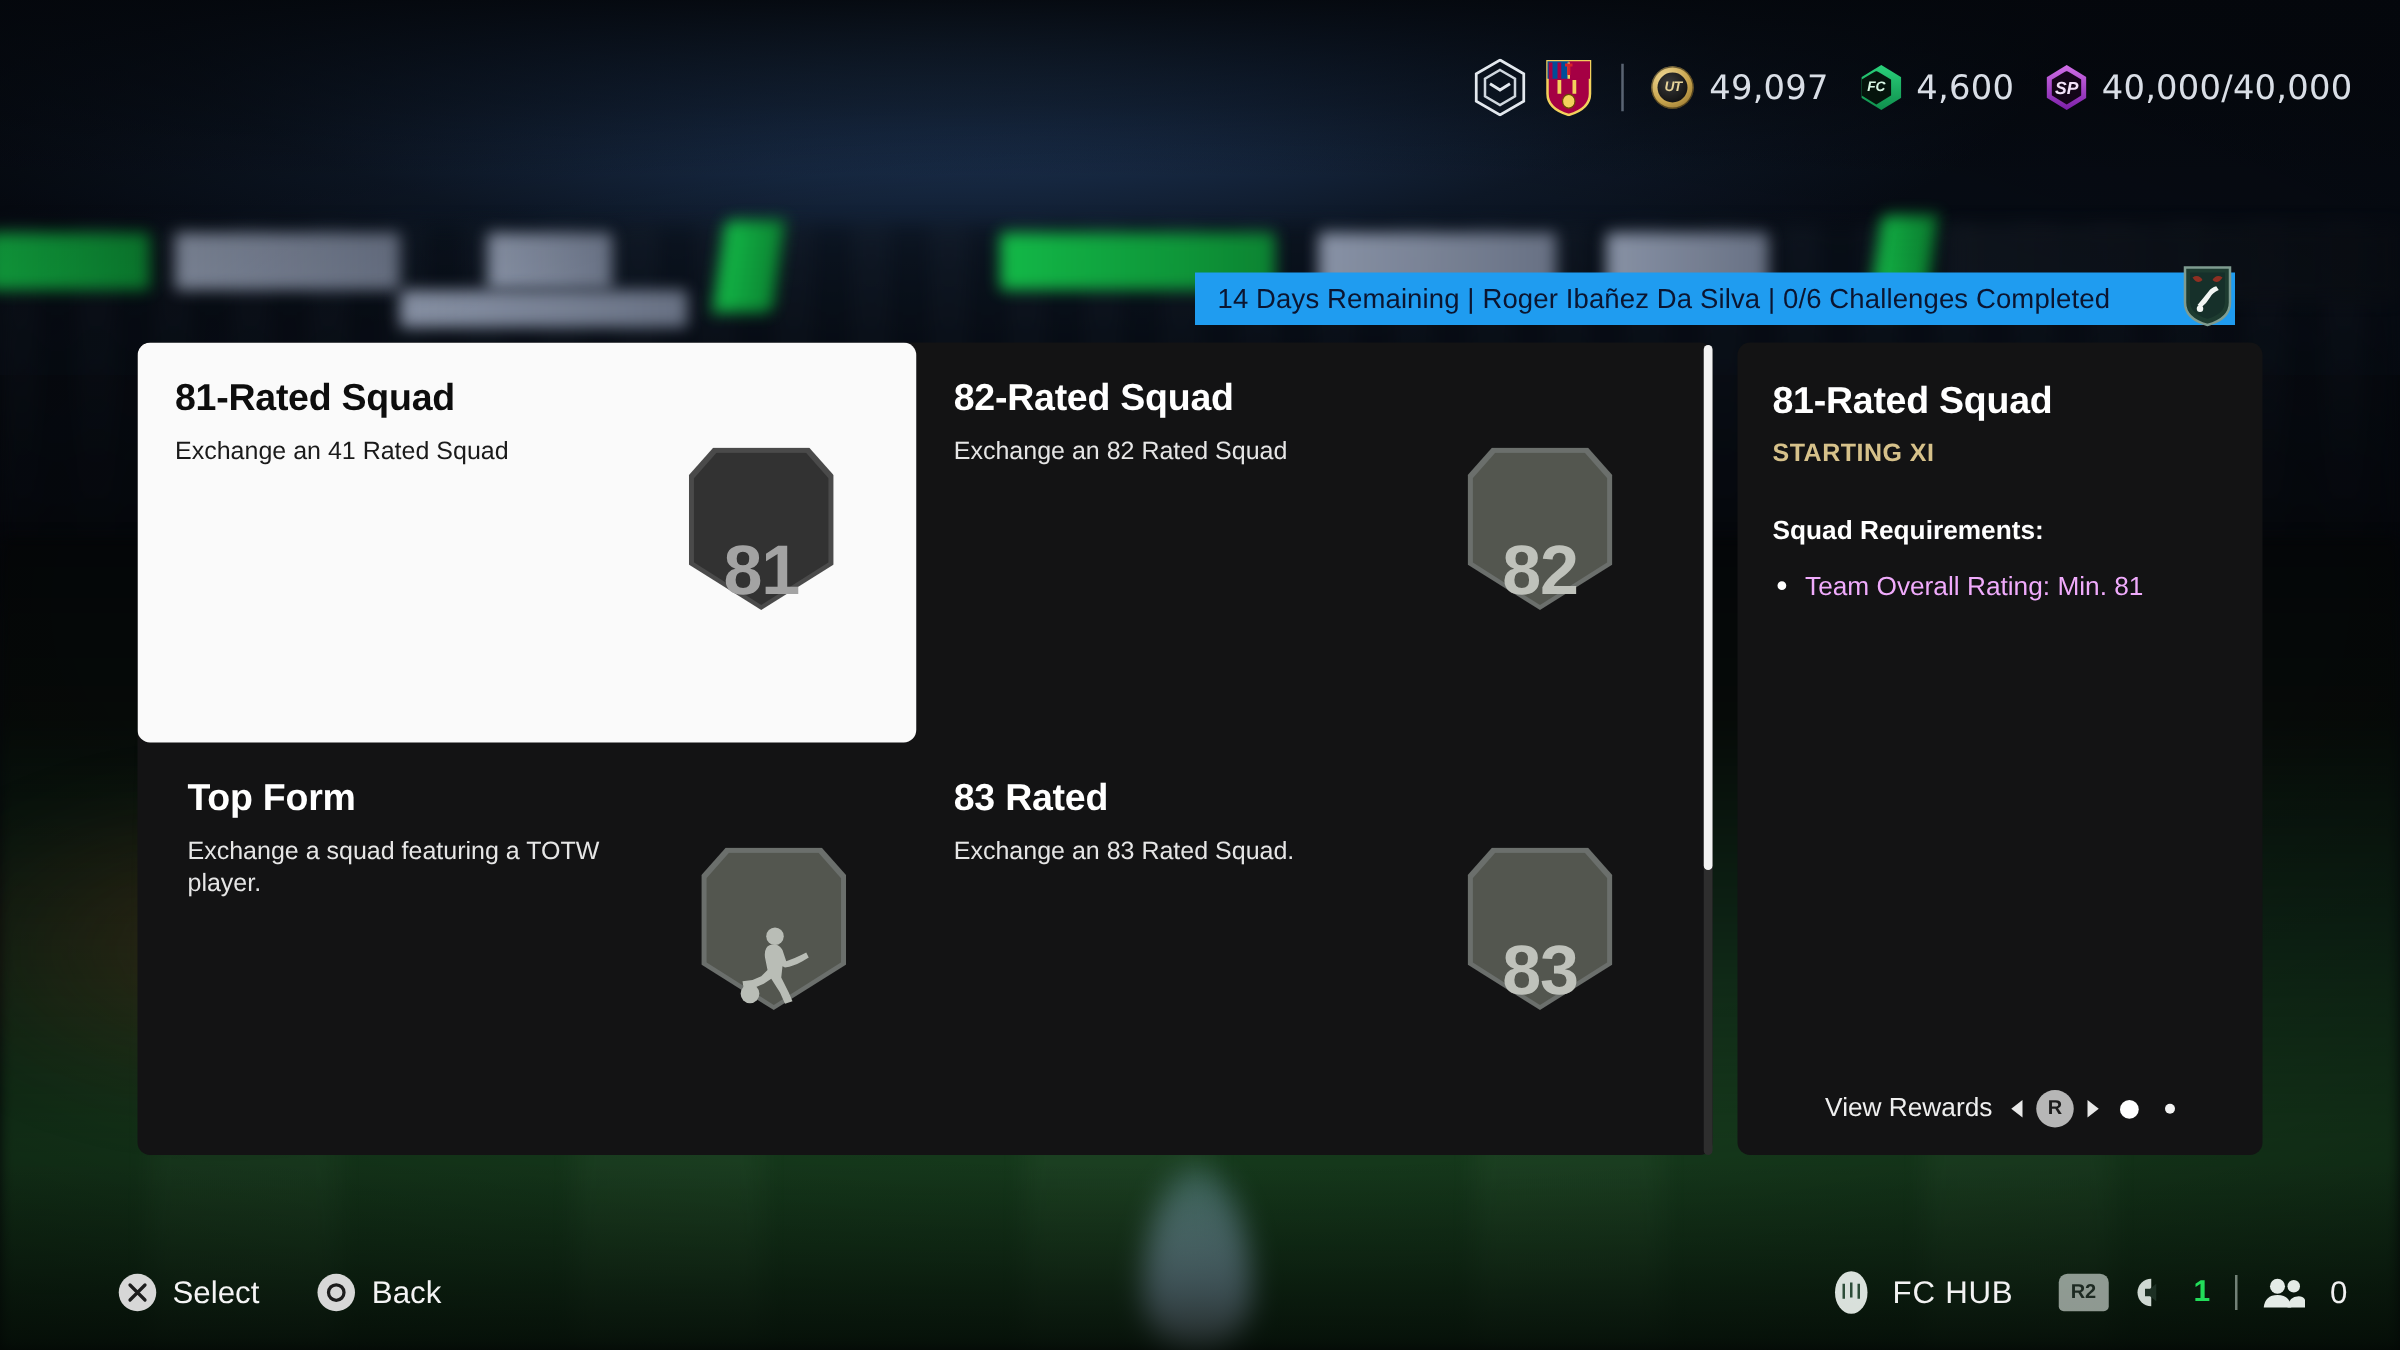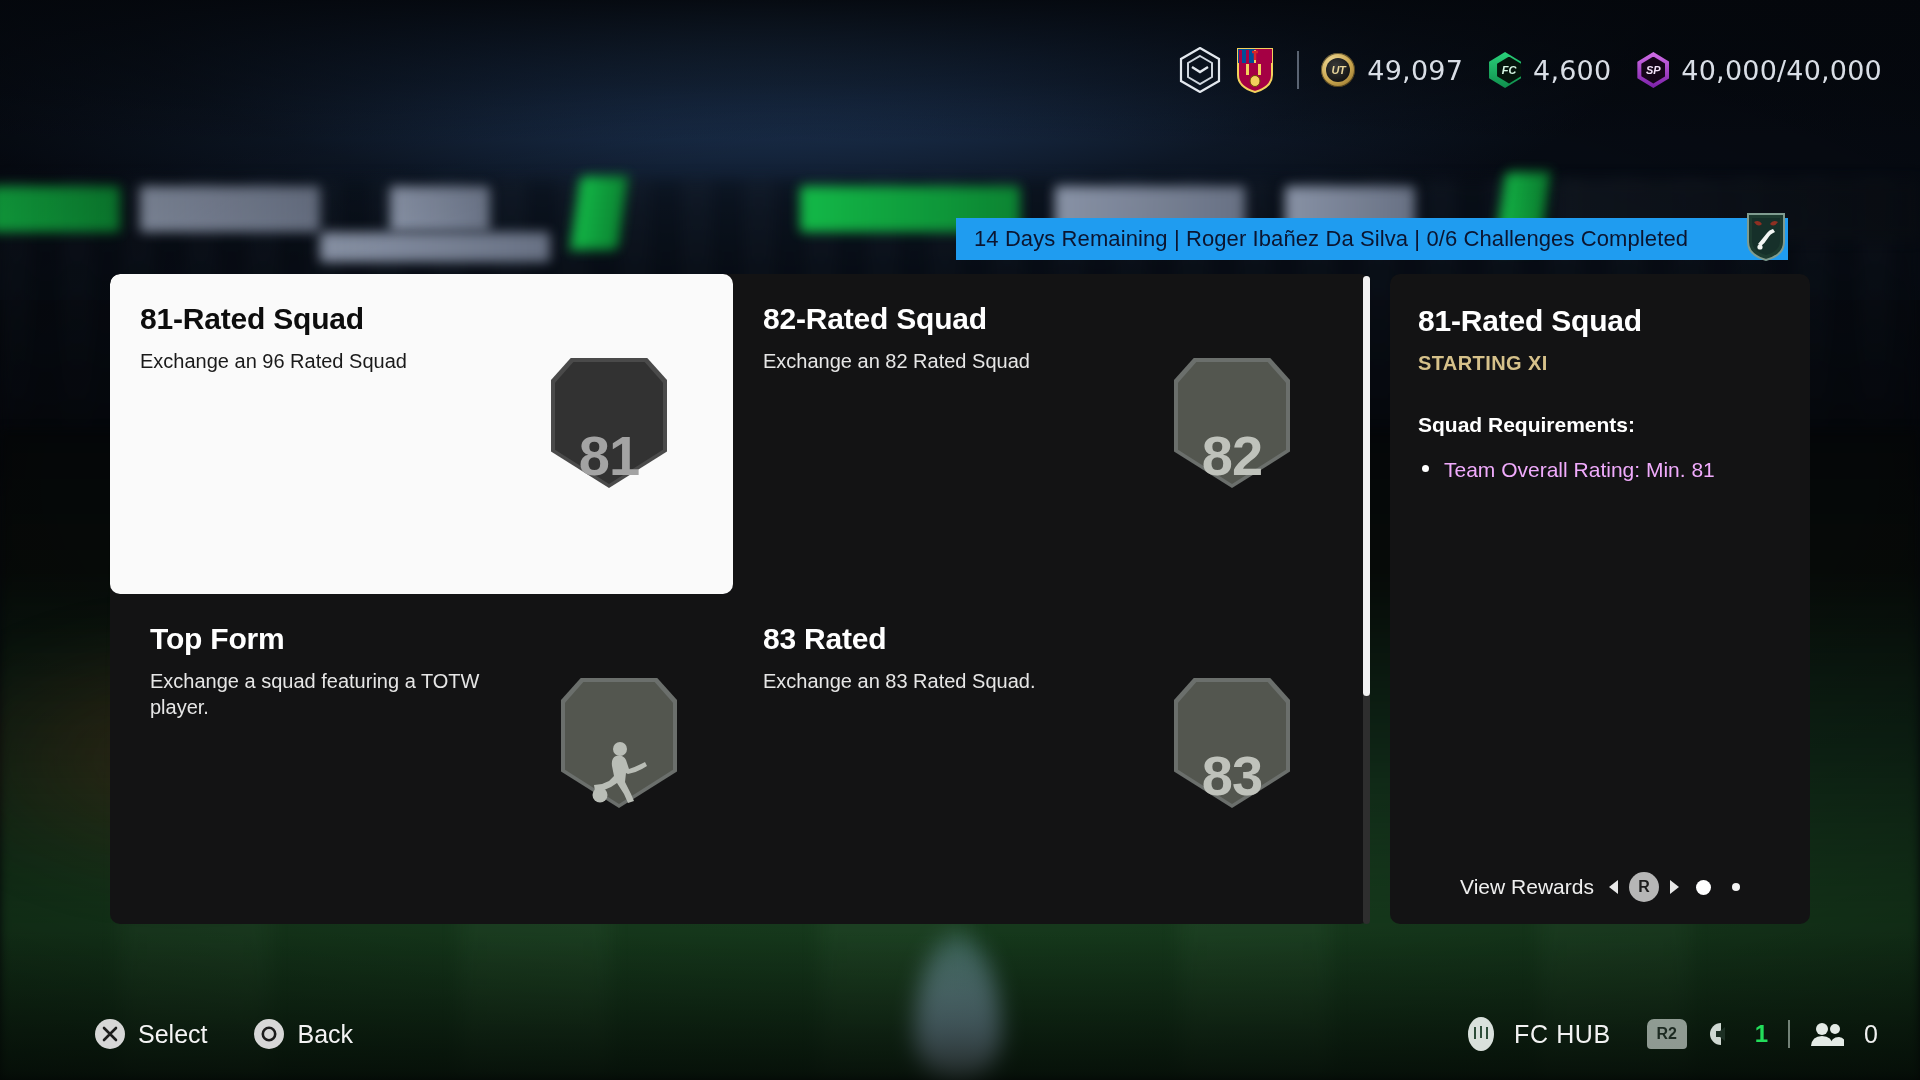--- a/index.html
+++ b/index.html
@@ -93,40 +93,40 @@
     display:flex;align-items:center;justify-content:center;
     box-shadow:0 0 0 1px rgba(0,0,0,.5) inset;
   }
   .coin-inner{
     width:24px;height:24px;border-radius:50%;
     background:radial-gradient(circle at 40% 35%,#3a3a3a,#161616 70%);
     display:flex;align-items:center;justify-content:center;
     font-size:11px;font-style:italic;font-weight:bold;color:#e7d49a;letter-spacing:-.5px;
   }
   .hexpoint{
-    width:32px;height:36px;display:flex;align-items:center;justify-content:flex-end;
+    width:32px;height:36px;display:flex;align-items:center;justify-content:flex-start;
     clip-path:polygon(50% 0,100% 27%,100% 73%,50% 100%,0 73%,0 27%);
     background:linear-gradient(180deg,#2ad17a,#0f8f4d);
   }
   .hexpoint i{
     width:24px;height:27px;
     clip-path:polygon(50% 0,100% 27%,100% 73%,50% 100%,0 73%,0 27%);
     background:#05140c;display:flex;align-items:center;justify-content:center;
     font-style:italic;font-weight:bold;font-size:11px;color:#d8f7e5;
   }
   .hexsp{
     width:32px;height:36px;display:flex;align-items:center;justify-content:center;
     clip-path:polygon(50% 0,100% 27%,100% 73%,50% 100%,0 73%,0 27%);
     background:linear-gradient(180deg,#d26fe8,#7b1fa8);
   }
   .hexsp i{
     width:24px;height:27px;
     clip-path:polygon(50% 0,100% 27%,100% 73%,50% 100%,0 73%,0 27%);
     background:#140518;display:flex;align-items:center;justify-content:center;
-    font-weight:bold;font-size:11px;color:#f2e2f8;
+    font-weight:bold;font-size:14px;color:#f2e2f8;
   }
 
   
   #banner{
     position:absolute;left:956px;top:218px;width:832px;height:42px;
     background:#1f9cf0;display:flex;align-items:center;z-index:25;text-align:right;
   }
   #banner .btxt{
     color:#0b1530;font-size:22px;font-weight:500;padding-left:18px;
     letter-spacing:.1px;white-space:nowrap;
@@ -351,21 +351,21 @@
     <path d="M32 10 q-5 -3 -8 2 q4 4 8 -2" fill="#8f2f22"></path>
     <path d="M12 32 q5 -6 9 -11 q2 -3 6 -4 l2 3 q-5 2 -7 6 q-3 5 -7 8 z" fill="#f2f5f3"></path>
     <circle cx="14" cy="35" r="2.6" fill="#f2f5f3"></circle>
   </svg>
 </div>
 
 <div id="cardpanel">
 
   <div class="card sel" style="left:0px;top:0px;">
     <h2 class="card-title">81-Rated Squad</h2>
-    <p class="card-sub">Exchange an 96 Rated Squad</p>
+    <p class="card-sub">Exchange an 41 Rated Squad</p>
     <div class="card-badge">
       <div class="shield shield-dark">
         <div class="sh-bg"></div>
           <div class="sh-in"></div>
         <div class="sh-num">81</div>
       </div>
     </div>
   </div>
 
   <div class="card" style="left:623px;top:0px;">

